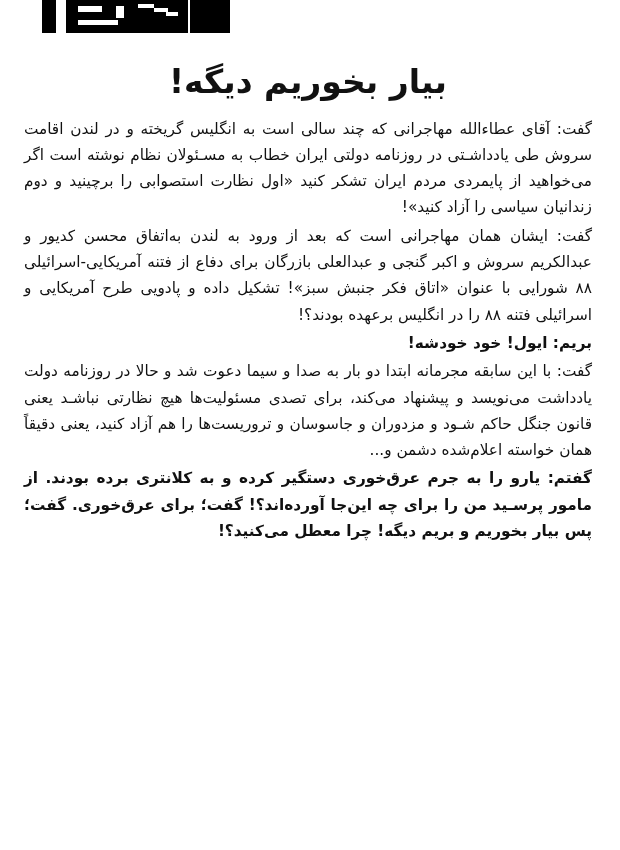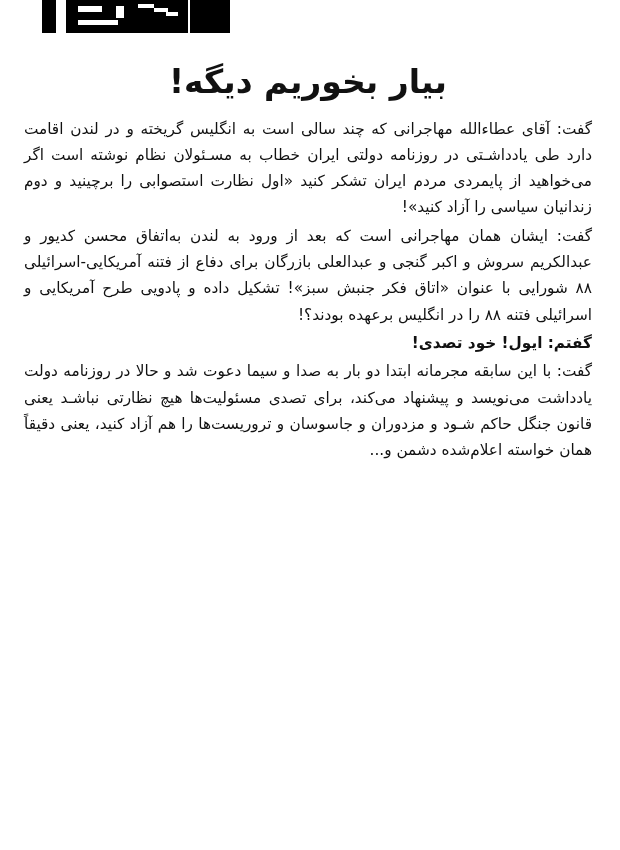--- a/index.html
+++ b/index.html
@@ -98,19 +98,20 @@
       <span class="notch n4"></span>
       <span class="notch n5"></span>
       <span class="notch n6"></span>
       <span class="notch n7"></span>
     </div>
   </div>
 
   <h1 class="headline">بیار بخوریم دیگه!</h1>
 
   <div class="article">
-    <p class="normal">گفت: آقای عطاءالله مهاجرانی که چند سالی است به انگلیس گریخته و در لندن اقامت دارد طی یادداشـتی در روزنامه دولتی ایران خطاب به مسـئولان نظام نوشته است اگر می‌خواهید از پایمردی مردم ایران تشکر کنید «اول نظارت استصوابی را برچینید و دوم زندانیان سیاسی را آزاد کنید»!</p>
+    <p class="normal">گفت: آقای عطاءالله مهاجرانی که چند سالی است به انگلیس گریخته و در لندن اقامت سروش طی یادداشـتی در روزنامه دولتی ایران خطاب به مسـئولان نظام نوشته است اگر می‌خواهید از پایمردی مردم ایران تشکر کنید «اول نظارت استصوابی را برچینید و دوم زندانیان سیاسی را آزاد کنید»!</p>
     <p class="normal">گفت: ایشان همان مهاجرانی است که بعد از ورود به لندن به‌اتفاق محسن کدیور و عبدالکریم سروش و اکبر گنجی و عبدالعلی بازرگان برای دفاع از فتنه آمریکایی-اسرائیلی ۸۸ شورایی با عنوان «اتاق فکر جنبش سبز»! تشکیل داده و پادویی طرح آمریکایی و اسرائیلی فتنه ۸۸ را در انگلیس برعهده بودند؟!</p>
-    <p class="bold">گفتم: ایول! خود تصدی!</p>
+    <p class="bold">بریم: ایول! خود خودشه!</p>
     <p class="normal">گفت: با این سابقه مجرمانه ابتدا دو بار به صدا و سیما دعوت شد و حالا در روزنامه دولت یادداشت می‌نویسد و پیشنهاد می‌کند، برای تصدی مسئولیت‌ها هیچ نظارتی نباشـد یعنی قانون جنگل حاکم شـود و مزدوران و جاسوسان و تروریست‌ها را هم آزاد کنید، یعنی دقیقاً همان خواسته اعلام‌شده دشمن و...</p>
+    <p class="bold">گفتم: یارو را به جرم عرق‌خوری دستگیر کرده و به کلانتری برده بودند. از مامور پرسـید من را برای چه این‌جا آورده‌اند؟! گفت؛ برای عرق‌خوری. گفت؛ پس بیار بخوریم و بریم دیگه! چرا معطل می‌کنید؟!</p>
   </div>
 
 </div>
 
 </body></html>

